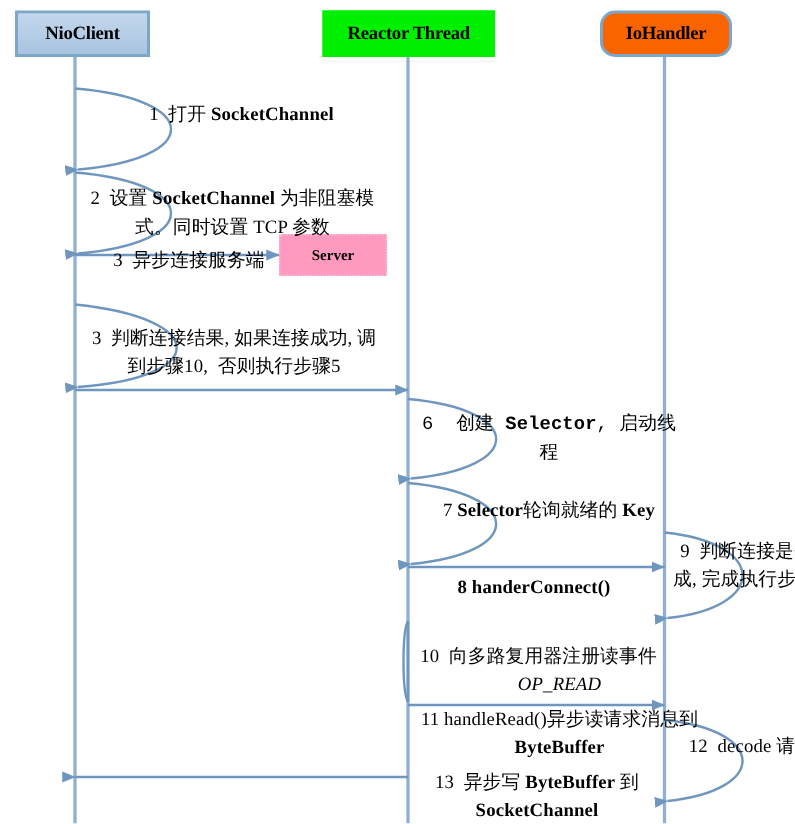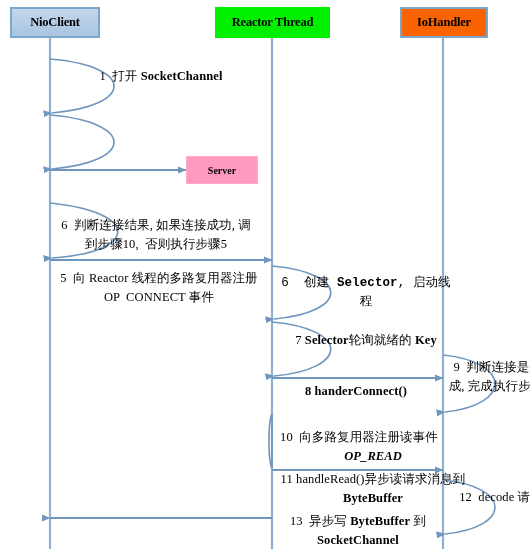--- a/index.html
+++ b/index.html
@@ -48,20 +48,21 @@
     background: linear-gradient(to bottom, #c3d7ec 0%, #a9c4e0 100%);
   }
   #actor-reactor {
     left: 215px; top: 7px; width: 115px; height: 31px;
     background: #00f000;
     border-color: #00f000;
   }
   #actor-iohandler {
     left: 400px; top: 7px; width: 88px; height: 31px;
     background: #fa6400;
+    border-radius: 10px;
   }
   
   #server-box {
     position: absolute;
     left: 186px; top: 156px; width: 72px; height: 28px;
     box-sizing: border-box;
     background: #ff99bf;
     border: 1px dotted #ffbdd6;
     display: flex;
     align-items: center;
@@ -76,21 +77,21 @@
     position: absolute;
     font-family: "Liberation Serif", "DejaVu Serif", serif;
     font-size: 12.5px;
     line-height: 19px;
     color: #000000;
     white-space: pre-wrap;
     letter-spacing: 0.1px;
     text-align: center;
   }
   .msg b { font-weight: bold; }
-  .msg i { font-style: italic; font-weight: bold; padding-left: 28px; }
+  .msg i { font-style: italic; font-weight: normal; padding-left: 28px; }
 
   #msg1  { left: 56px;  top: 67px;  width: 210px; }
   #msg2  { left: 56px;  top: 123px; width: 198px; }
   #msg3  { left: 56px;  top: 164px; width: 140px; }
   #msg4  { left: 56px;  top: 216px; width: 200px; }
   #msg5  { left: 56px;  top: 269px; width: 206px; }
   #msg6  { left: 276px; top: 274px; width: 180px; font-family: Liberation Mono, monospace; }
   #msg7  { left: 276px; top: 331px; width: 180px; }
   #msg8  { left: 276px; top: 382px; width: 160px; }
   #msg9  { left: 446px; top: 358px; width: 116px; }
@@ -189,25 +190,26 @@
   <div class="actor-box" id="actor-iohandler">
     <span>IoHandler</span>
   </div>
 
   <div id="server-box">
     <span>Server</span>
   </div>
 
   <div class="msg" id="msg1"><span>1  打开 </span><b>SocketChannel</b></div>
 
-
-
-  <div class="msg" id="msg4">6  判断连接结果, 如果连接成功, 调到步骤10,  否则执行步骤5</div>
-
-  <div class="msg" id="msg5">5  向 Reactor 线程的多路复用器注册 OP  CONNECT 事件</div>
+  <div class="msg" id="msg2"><span>2  设置 </span><b>SocketChannel</b><span> 为非阻塞模式。同时设置 TCP 参数</span></div>
+
+  <div class="msg" id="msg3">3  异步连接服务端</div>
+
+  <div class="msg" id="msg4">3  判断连接结果, 如果连接成功, 调到步骤10,  否则执行步骤5</div>
+
 
   <div class="msg" id="msg6"><span>6  创建 </span><b>Selector</b><span>, 启动线程</span></div>
 
   <div class="msg" id="msg7"><span>7 </span><b>Selector</b><span>轮询就绪的 </span><b>Key</b></div>
 
   <div class="msg" id="msg8"><b>8 handerConnect()</b></div>
 
   <div class="msg" id="msg9">9  判断连接是否完成, 完成执行步骤 10</div>
 
   <div class="msg" id="msg10"><span>10  向多路复用器注册读事件 </span><i>OP_READ</i></div>

